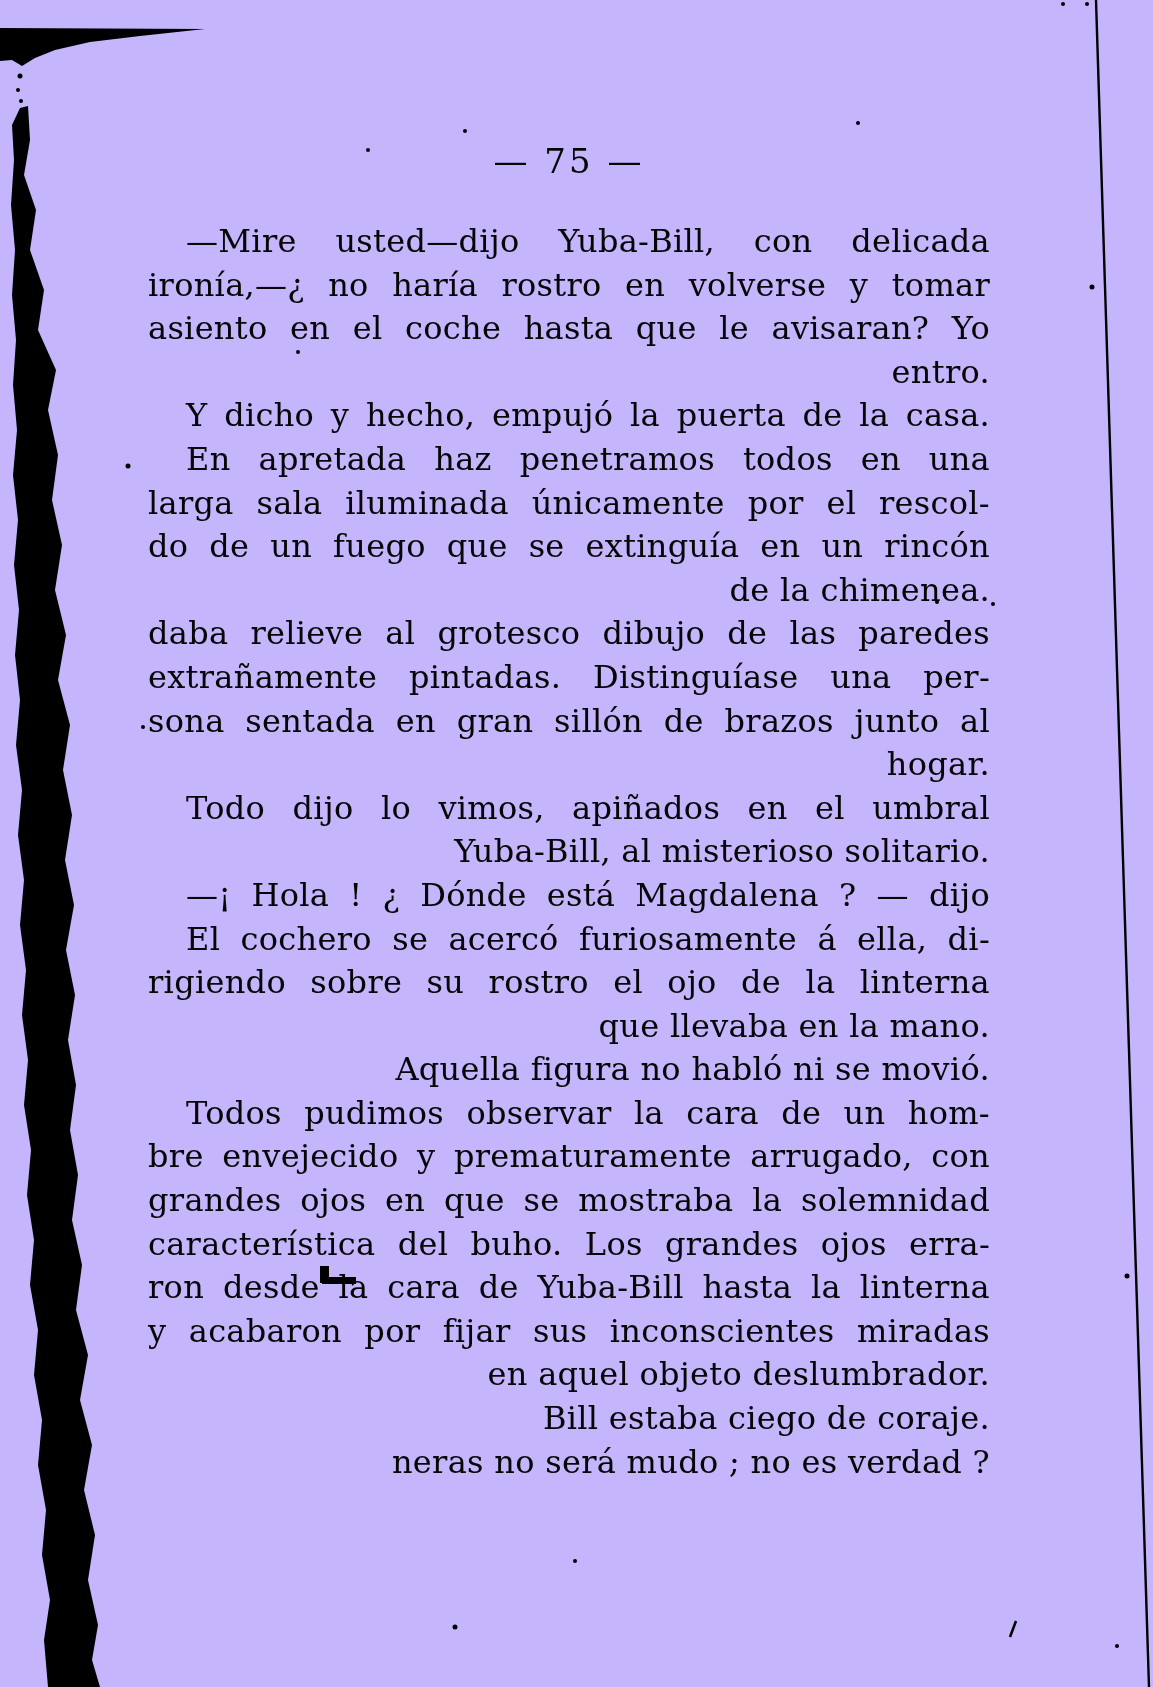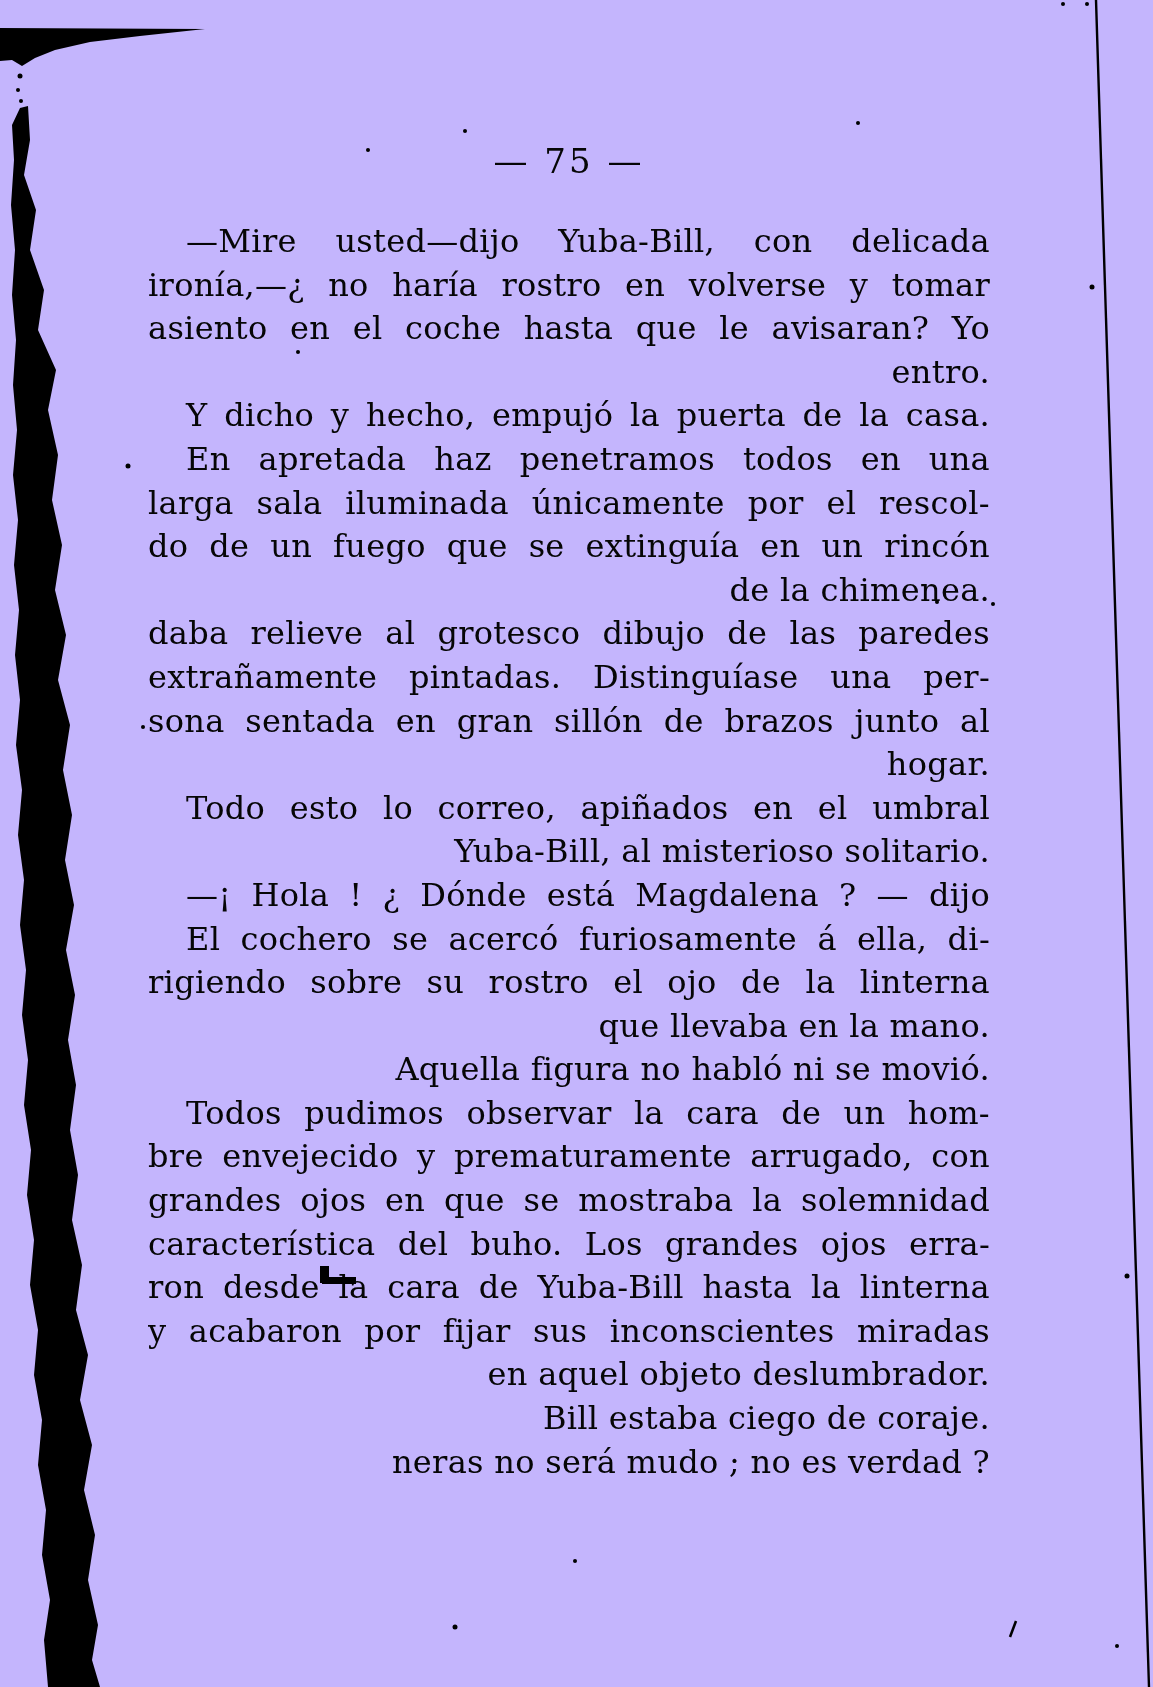--- a/index.html
+++ b/index.html
@@ -57,21 +57,21 @@
     </div>
 
     <div class="para">
       <div class="line j">daba relieve al grotesco dibujo de las paredes</div>
       <div class="line j">extrañamente pintadas. Distinguíase una per-</div>
       <div class="line j">sona sentada en gran sillón de brazos junto al</div>
       <div class="line">hogar.</div>
     </div>
 
     <div class="para">
-      <div class="line j indent">Todo esto lo correo, apiñados en el umbral</div>
+      <div class="line j indent">Todo dijo lo vimos, apiñados en el umbral</div>
     </div>
 
     <div class="para">
       <div class="line">Yuba-Bill, al misterioso solitario.</div>
       <div class="line j indent">—¡ Hola ! ¿ Dónde está Magdalena ? — dijo</div>
     </div>
 
     <div class="para">
       <div class="line j indent">El cochero se acercó furiosamente á ella, di-</div>
       <div class="line j">rigiendo sobre su rostro el ojo de la linterna</div>

